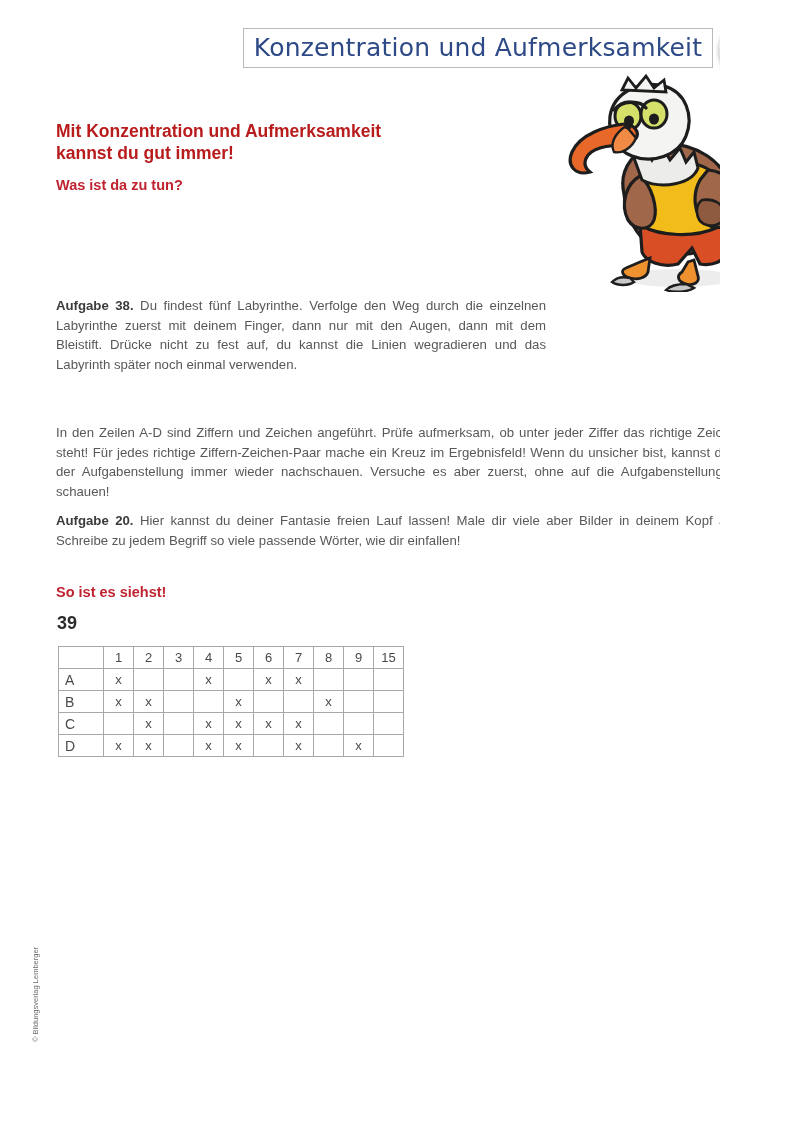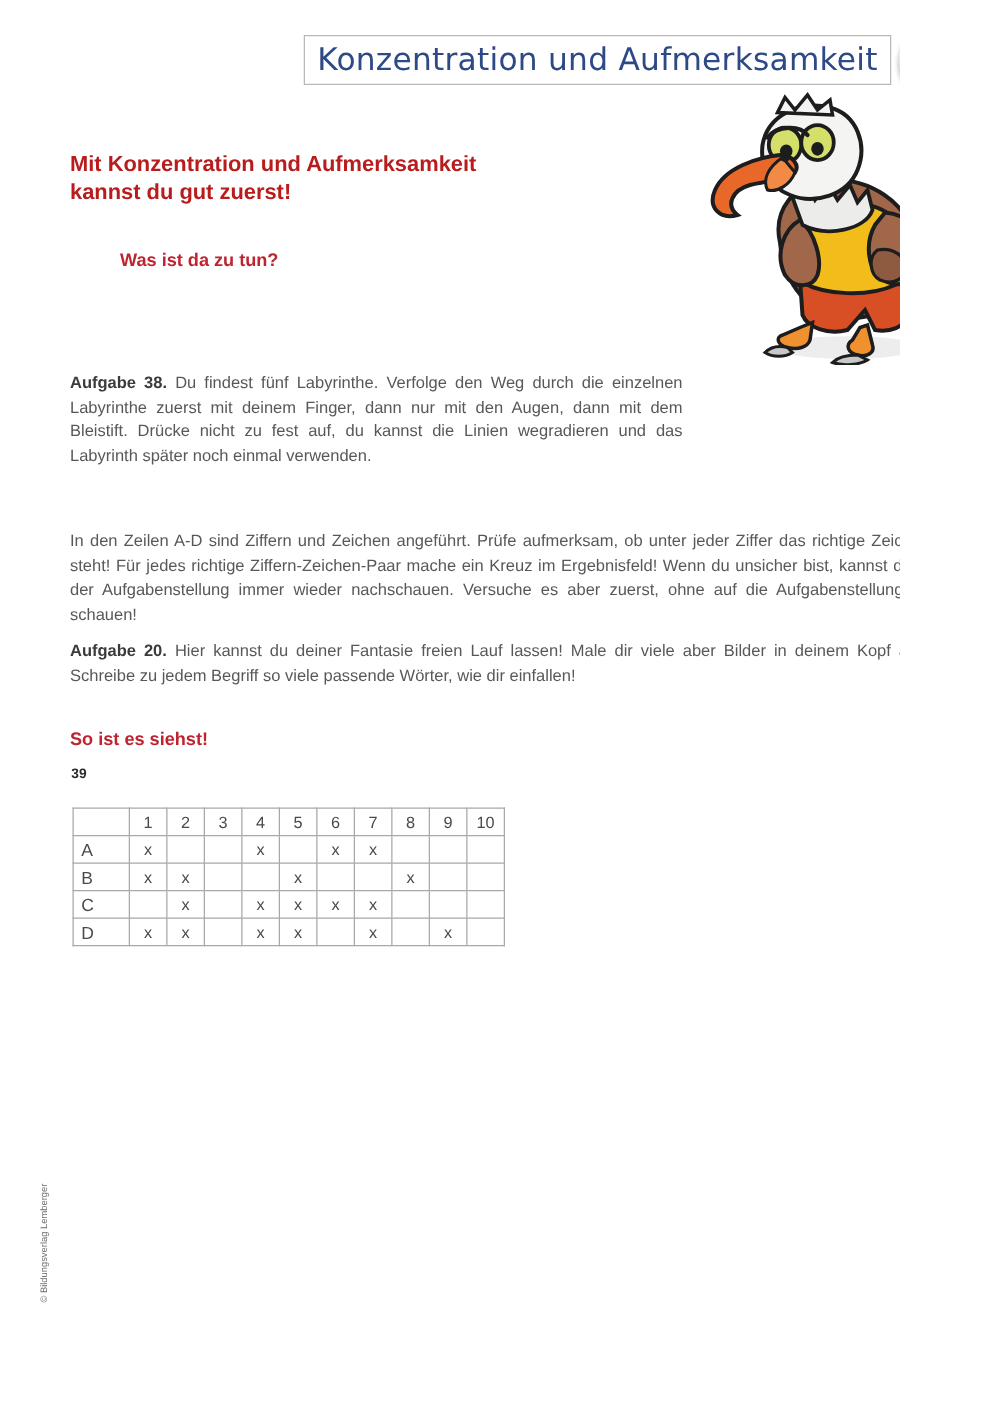--- a/index.html
+++ b/index.html
@@ -109,21 +109,21 @@
     color: #3b3b3d;
     font-weight: bold;
   }
 
   
   #answer-label {
     position: absolute;
     left: 57px;
     top: 613px;
     font-family: "Liberation Sans", sans-serif;
-    font-size: 11px;
+    font-size: 18px;
     font-weight: bold;
     color: #2c2c2e;
   }
   #answer-table {
     position: absolute;
     left: 58px;
     top: 646px;
     border-collapse: collapse;
     font-family: "Liberation Sans", sans-serif;
     font-size: 13px;
@@ -236,24 +236,24 @@
 
       <path d="M58 52 C40 54 14 62 6 80 C0 94 10 104 24 100 C14 92 20 80 34 76
                C48 72 62 74 70 66 C74 60 68 52 58 52 Z" fill="#e8682a" stroke="#1d1d1d" stroke-width="3.2"></path>
       <path d="M60 54 C48 62 44 72 48 80 C56 82 66 76 70 66 Z" fill="#f08a44" stroke="#1d1d1d" stroke-width="2.4"></path>
       <ellipse cx="62" cy="55" rx="3.5" ry="2.4" fill="#1d1d1d"></ellipse>
     </svg>
   </div>
 
   <div class="h-blue" style="left:56px; top:120px; width:420px;">
     <span>Mit Konzentration und Aufmerksamkeit</span><br>
-    <span>kannst du gut zuerst!</span>
-  </div>
-
-  <div class="h-red" style="left:56px; top:200px;margin-left:40px;">Was ist da zu tun?</div>
+    <span>kannst du gut immer!</span>
+  </div>
+
+  <div class="h-red" style="left:56px; top:176px;">Was ist da zu tun?</div>
 
 
   <div class="para" style="left:56px; top:277px; width:490px;margin-top:19px;">
     <b>Aufgabe 38.</b><span> Du findest fünf Labyrinthe. Verfolge den Weg durch die einzelnen Labyrinthe zuerst mit deinem Finger, dann nur mit den Augen, dann mit dem Bleistift. Drücke nicht zu fest auf, du kannst die Linien wegradieren und das Labyrinth später noch einmal verwenden.</span>
   </div>
 
 
   <div class="para" style="left:56px; top:423px; width:688px;">In den Zeilen A-D sind Ziffern und Zeichen angeführt. Prüfe aufmerksam, ob unter jeder Ziffer das richtige Zeichen steht! Für jedes richtige Ziffern-Zeichen-Paar mache ein Kreuz im Ergebnisfeld! Wenn du unsicher bist, kannst du in der Aufgabenstellung immer wieder nachschauen. Versuche es aber zuerst, ohne auf die Aufgabenstellung zu schauen!</div>
 
   <div class="para" style="left:56px; top:511px; width:688px;">
@@ -270,21 +270,21 @@
           <td class="corner"></td>
           <td>1</td>
           <td>2</td>
           <td>3</td>
           <td>4</td>
           <td>5</td>
           <td>6</td>
           <td>7</td>
           <td>8</td>
           <td>9</td>
-          <td>10</td>
+          <td>15</td>
         </tr>
         <tr>
           <td class="rowlab">A</td>
           <td>x</td>
           <td></td>
           <td></td>
           <td>x</td>
           <td></td>
           <td>x</td>
           <td>x</td>

